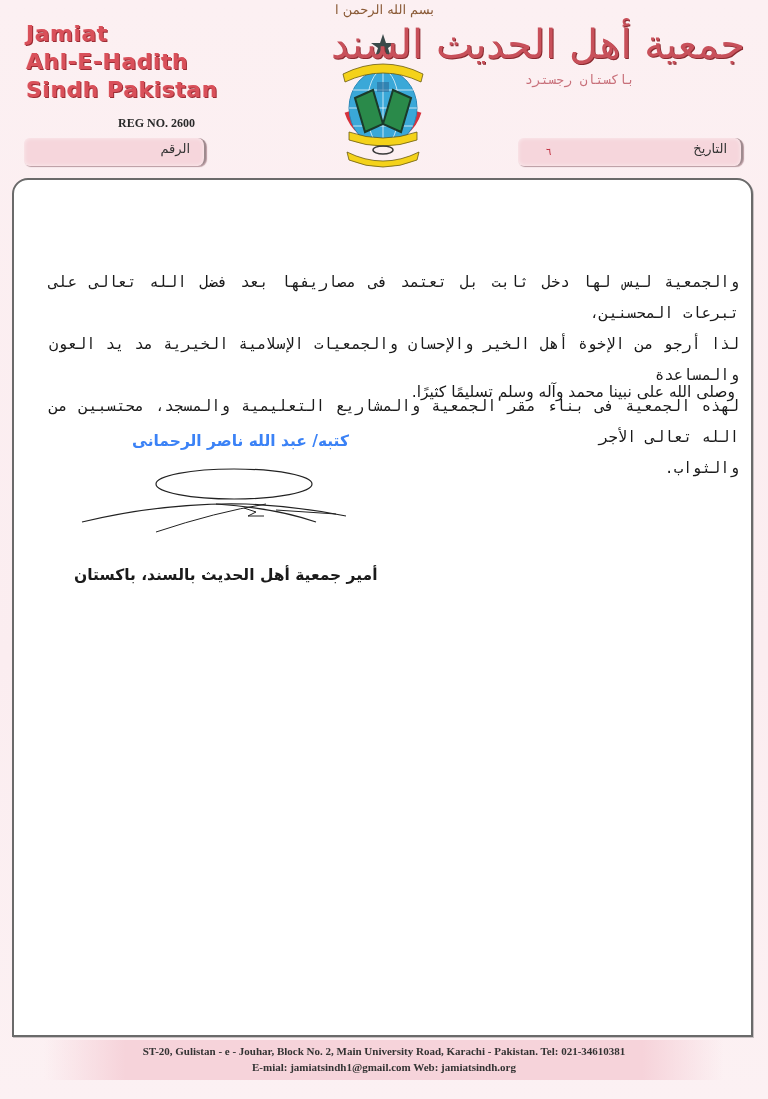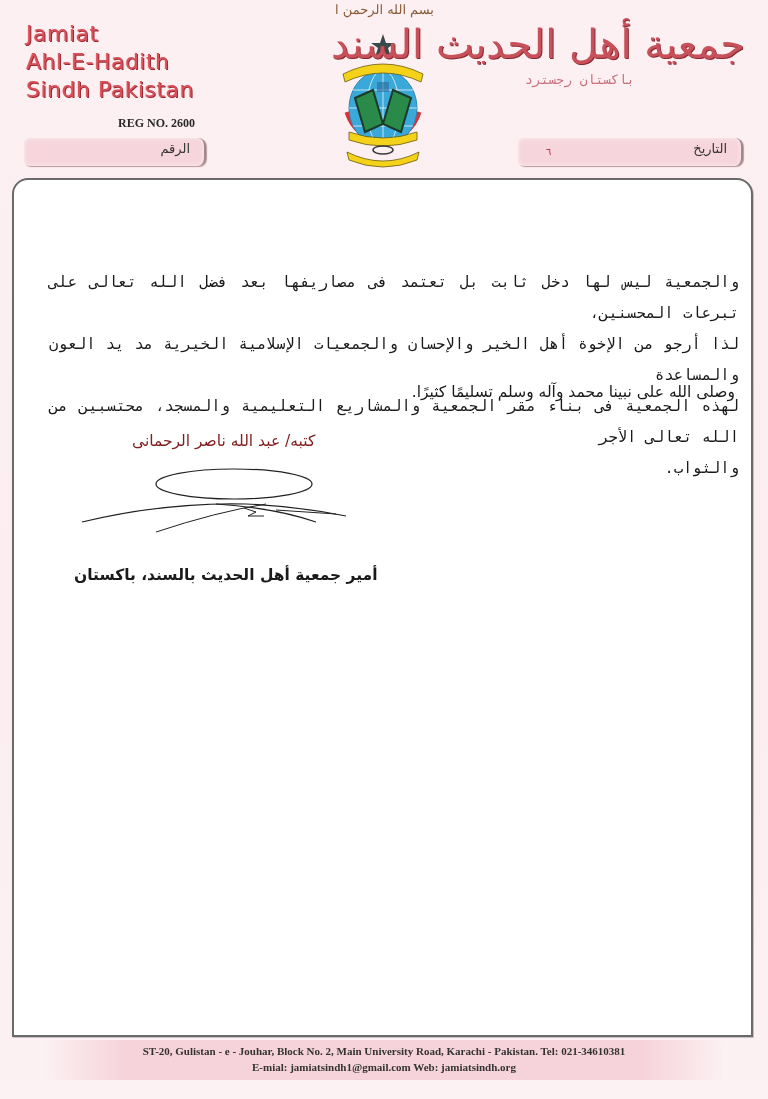--- a/index.html
+++ b/index.html
@@ -15,21 +15,21 @@
       background: linear-gradient(180deg, #fcf0f2 0%, #fbedf0 60%, #fcf1f3 100%);
     }
     
     .header-en {
       position: absolute; left: 26px; top: 20px;
       width: 210px;
     }
     .org-name-line {
       display: block;
       font-family: "DejaVu Sans", sans-serif;
-      font-weight: normal;
+      font-weight: bold;
       font-size: 22px;
       line-height: 28px;
       color: #d9505a;
       letter-spacing: 0.5px;
       text-shadow: 1px 1px 0 #9c2b33, -0.5px -0.5px 0 #f5c3c7;
     }
     .reg-no {
       position: absolute; left: 118px; top: 116px;
       font-family: "Liberation Serif", serif;
       font-weight: bold;
@@ -119,22 +119,23 @@
       direction: rtl;
       font-family: "DejaVu Sans", sans-serif;
       font-size: 15.5px; color: #1a1a1a;
       white-space: nowrap;
       margin-left: 48px;
     }
     .writer-line {
       position: absolute; left: 118px; top: 252px;
       direction: rtl;
       font-family: "DejaVu Sans", sans-serif;
-      font-size: 15.5px; color: #7f1d1d;
-      white-space: nowrap;
+      font-size: 15.5px; color: #3b82f6;
+      white-space: nowrap;
+      font-weight: bold;
     }
     .signature {
       position: absolute; left: 62px; top: 284px;
       width: 290px; height: 80px;
     }
     .title-line {
       position: absolute; left: 60px; top: 386px;
       direction: rtl;
       font-family: "DejaVu Sans", sans-serif;
       font-size: 15.5px; color: #1a1a1a;

